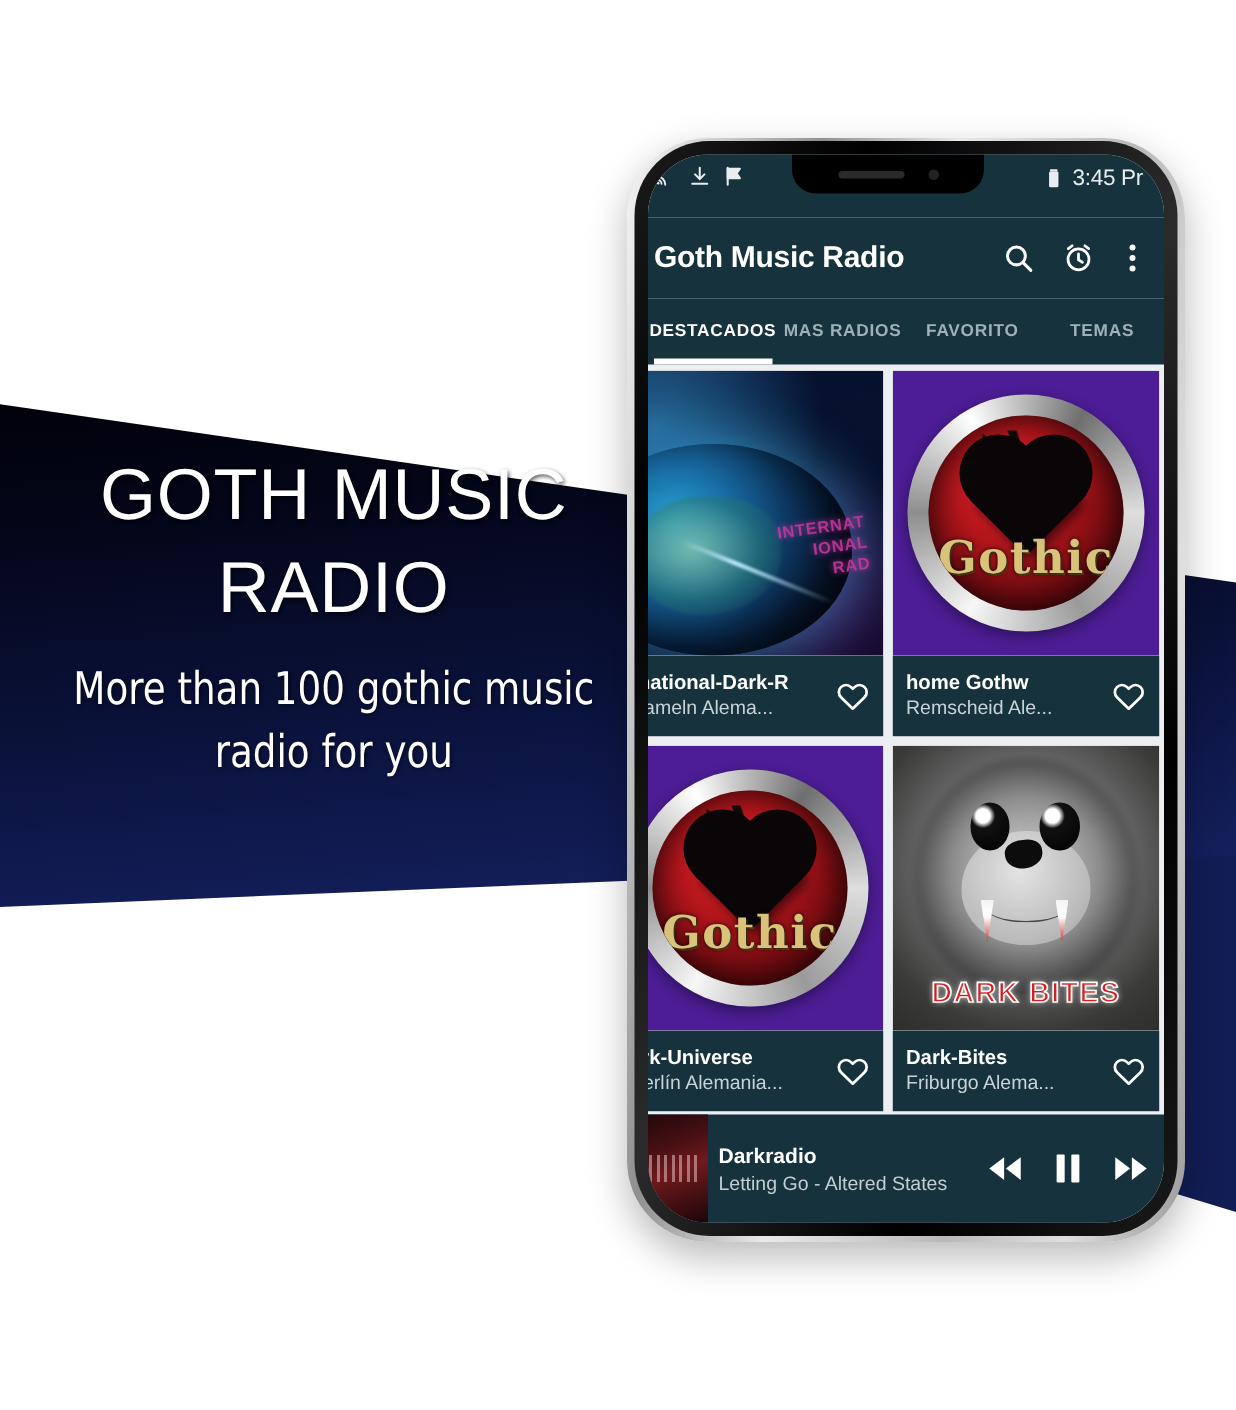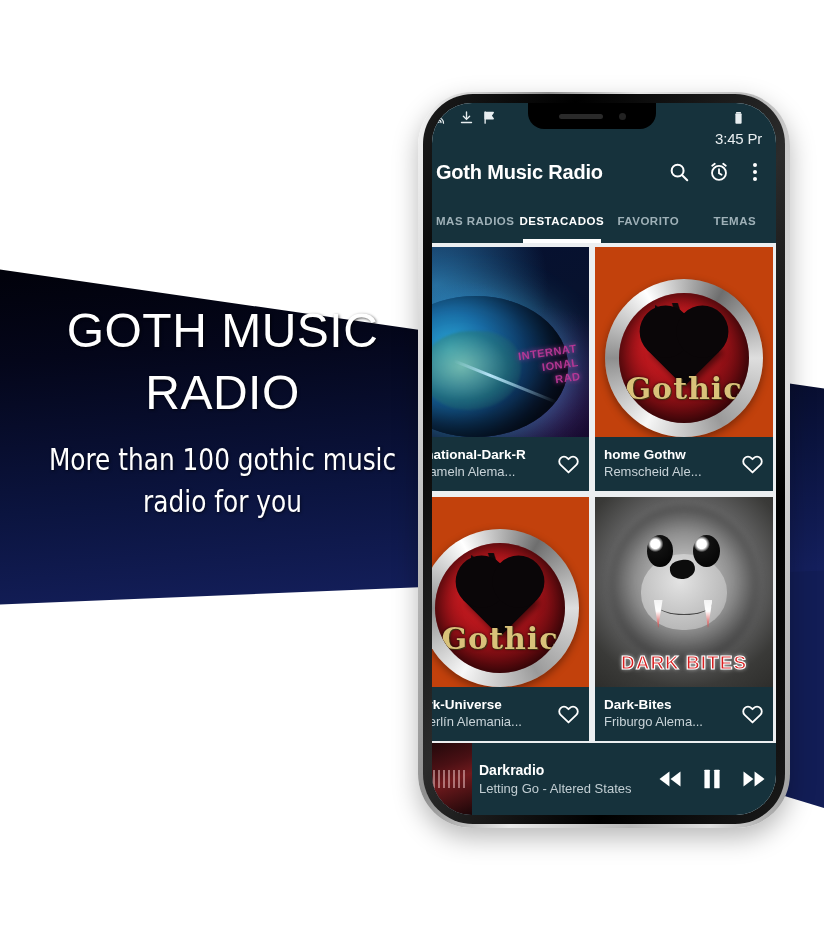--- a/index.html
+++ b/index.html
@@ -110,21 +110,20 @@
     align-items: flex-start;
     padding: 7px 14px 0 30px;
     color: #e8eef0;
   }
   .sb-left { display: flex; gap: 8px; align-items: center; }
   .sb-right {
     margin-left: auto;
     display: flex; gap: 5px; align-items: center;
     font-size: 15px; font-weight: 400; letter-spacing: -0.2px;
     padding-right: 2px;
-    flex-direction: column;
   }
   .sb-icon { width: 15px; height: 15px; display: block; }
   .notch {
     position: absolute;
     left: 50%; transform: translateX(-50%);
     top: 0; width: 128px; height: 26px;
     background: #000;
     border-radius: 0 0 16px 16px;
     display: flex; align-items: center; justify-content: center; gap: 16px;
   }
@@ -257,22 +256,22 @@
     font-size: 11px; font-weight: 700; letter-spacing: 0.5px;
     text-shadow: 0 0 5px rgba(200,60,170,0.9);
     line-height: 1.25;
     text-align: right;
     opacity: 0.92;
   }
 
   
   .art-gothic {
     position: absolute; inset: 0;
-    background: #c2410c;
-    display: flex; align-items: flex-end; justify-content: center;
+    background: #4c1d95;
+    display: flex; align-items: center; justify-content: center;
   }
   .gothic-disc {
     position: relative;
     width: 89%; aspect-ratio: 1 / 1;
     border-radius: 50%;
     background: conic-gradient(from 210deg, #f7f7f7, #8e8e8e, #ffffff, #6e6e6e, #dedede, #9a9a9a, #f7f7f7);
     display: flex; align-items: center; justify-content: center;
     box-shadow: 0 3px 9px rgba(0,0,0,0.4);
   }
   .gothic-inner {
@@ -502,25 +501,25 @@
             </span>
             <span class="dots">
               <i></i>
                 <i></i>
                 <i></i>
             </span>
           </div>
         </div>
 
         <div class="tabs">
+          <div class="tab active">
+            <span>DESTACADOS</span>
+          </div>
           <div class="tab">
             <span>MAS RADIOS</span>
-          </div>
-          <div class="tab active">
-            <span>DESTACADOS</span>
           </div>
           <div class="tab">
             <span>FAVORITO</span>
           </div>
           <div class="tab">
             <span>TEMAS</span>
           </div>
         </div>
 
         <div class="grid">

